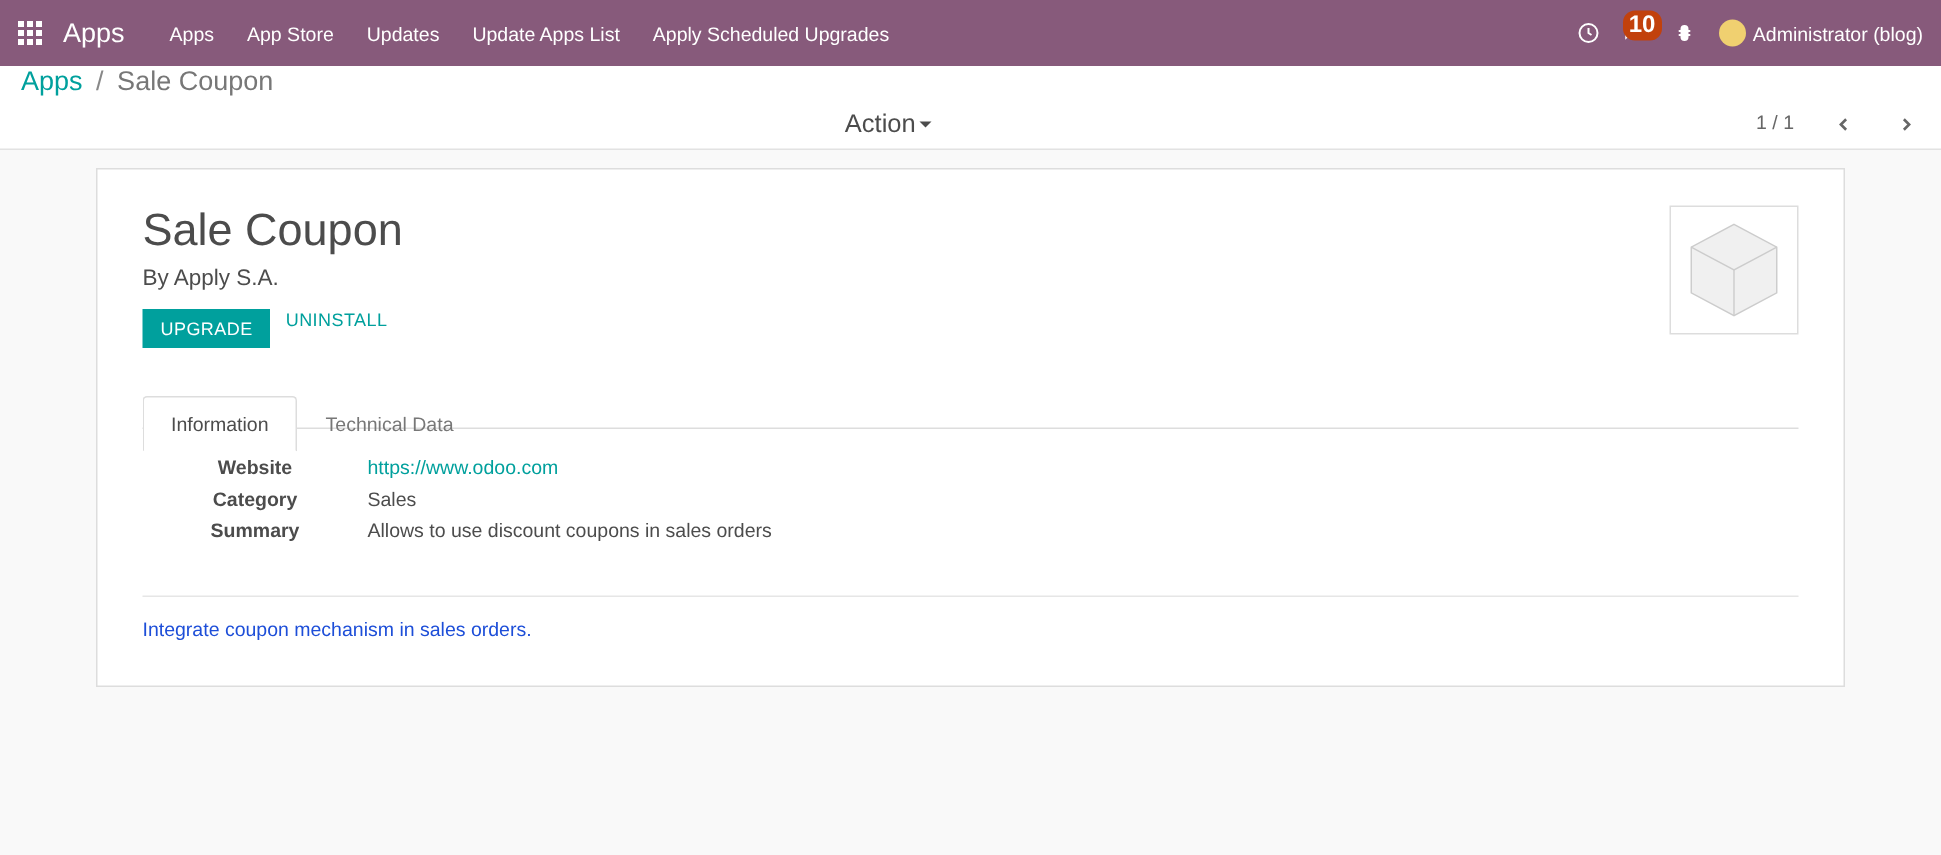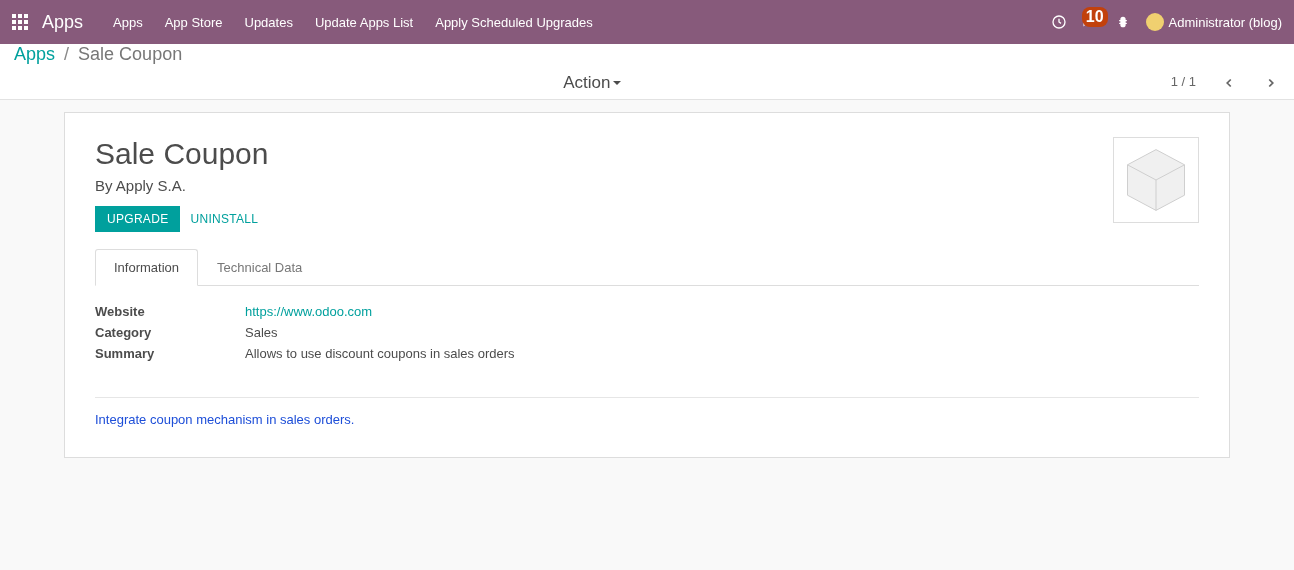--- a/index.html
+++ b/index.html
@@ -52,43 +52,43 @@
   .sheet-wrap { padding: 12px 0 40px; }
   .sheet {
     width: 1166px; margin: 0 auto;
     background: #fff;
     border: 1px solid #ddd;
     padding: 24px 30px 30px 30px;
   }
   .sheet-head { display:flex; justify-content:space-between; }
   .mod-title { font-size: 30px; font-weight: 400; color:#4c4c4c; margin-bottom:6px; }
   .mod-author { font-size: 15px; font-weight:500; color:#4c4c4c; margin-bottom:12px; }
-  .mod-buttons { display:flex; gap:10px; margin-bottom:16px; align-items:center; }
+  .mod-buttons { display:flex; gap:10px; margin-bottom:16px; }
   .btn-primary {
     background:#00A09D; color:#fff; border:none;
     padding:6px 12px; font-size:12px; font-weight:500; cursor:pointer;
     text-transform:uppercase; letter-spacing:0.3px;
   }
   .btn-link { color:#00A09D; font-size:12px; font-weight:400; cursor:pointer; text-transform:uppercase; letter-spacing:0.3px; }
   .mod-icon-box {
     width:86px; height:86px; border:1px solid #ddd; padding:2px;
     display:flex; align-items:center; justify-content:center;
   }
 
   
   .tabs { display:flex; border-bottom:1px solid #ddd; margin-bottom:18px; }
   .tab {
     padding:10px 18px; font-size:13px; color:#777; cursor:pointer;
-    border:1px solid transparent; border-bottom:none; position:relative; top:1px;
+    border:1px solid transparent; border-bottom:none; position:relative; top:16px;
   }
   .tab.active { color:#4c4c4c; border-color:#ddd; background:#fff; border-bottom:1px solid #fff; border-radius:3px 3px 0 0; }
 
   
   .field-cols { display:flex; gap:60px; margin-bottom:30px; }
-  .field-col { flex:1; }
+  .field-col { flex:1;text-align:center; }
   .field-row { display:flex; margin-bottom:6px; font-size:13px; }
   .field-label { width:150px; font-weight:700; color:#4c4c4c; }
   .field-value { color:#4c4c4c; }
   .link-val { color:#00A09D; text-decoration:none; cursor:pointer; }
 
   .sheet-hr { border:none; border-top:1px solid #e6e6e6; margin:10px 0 14px; }
   .desc { font-size:13px; color:#1d4ed8; }
 </style>
 </head>
 <body>

